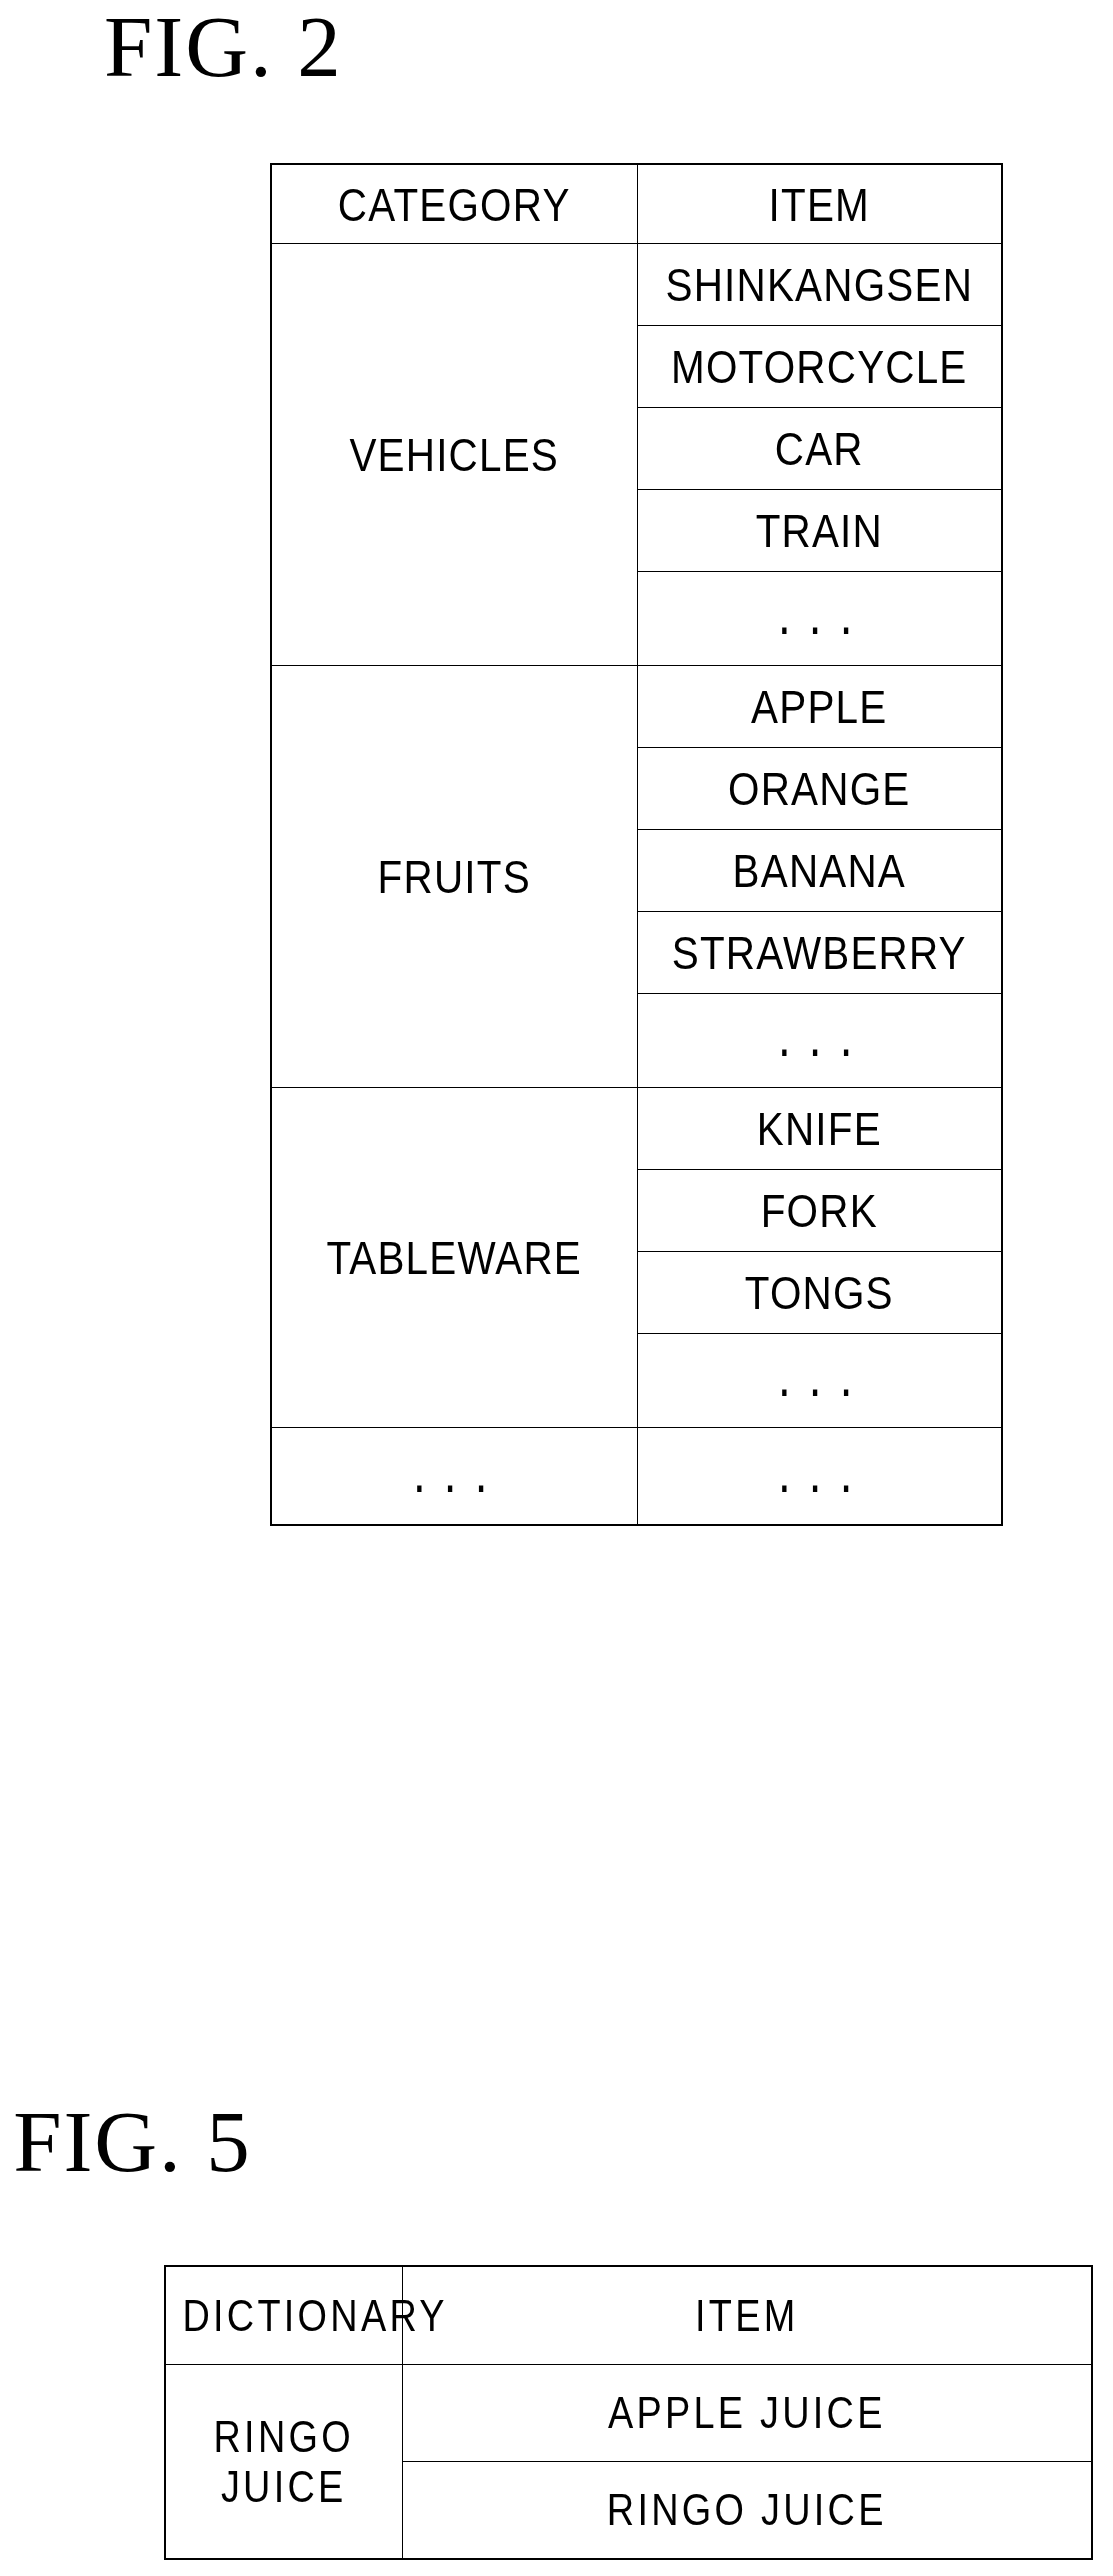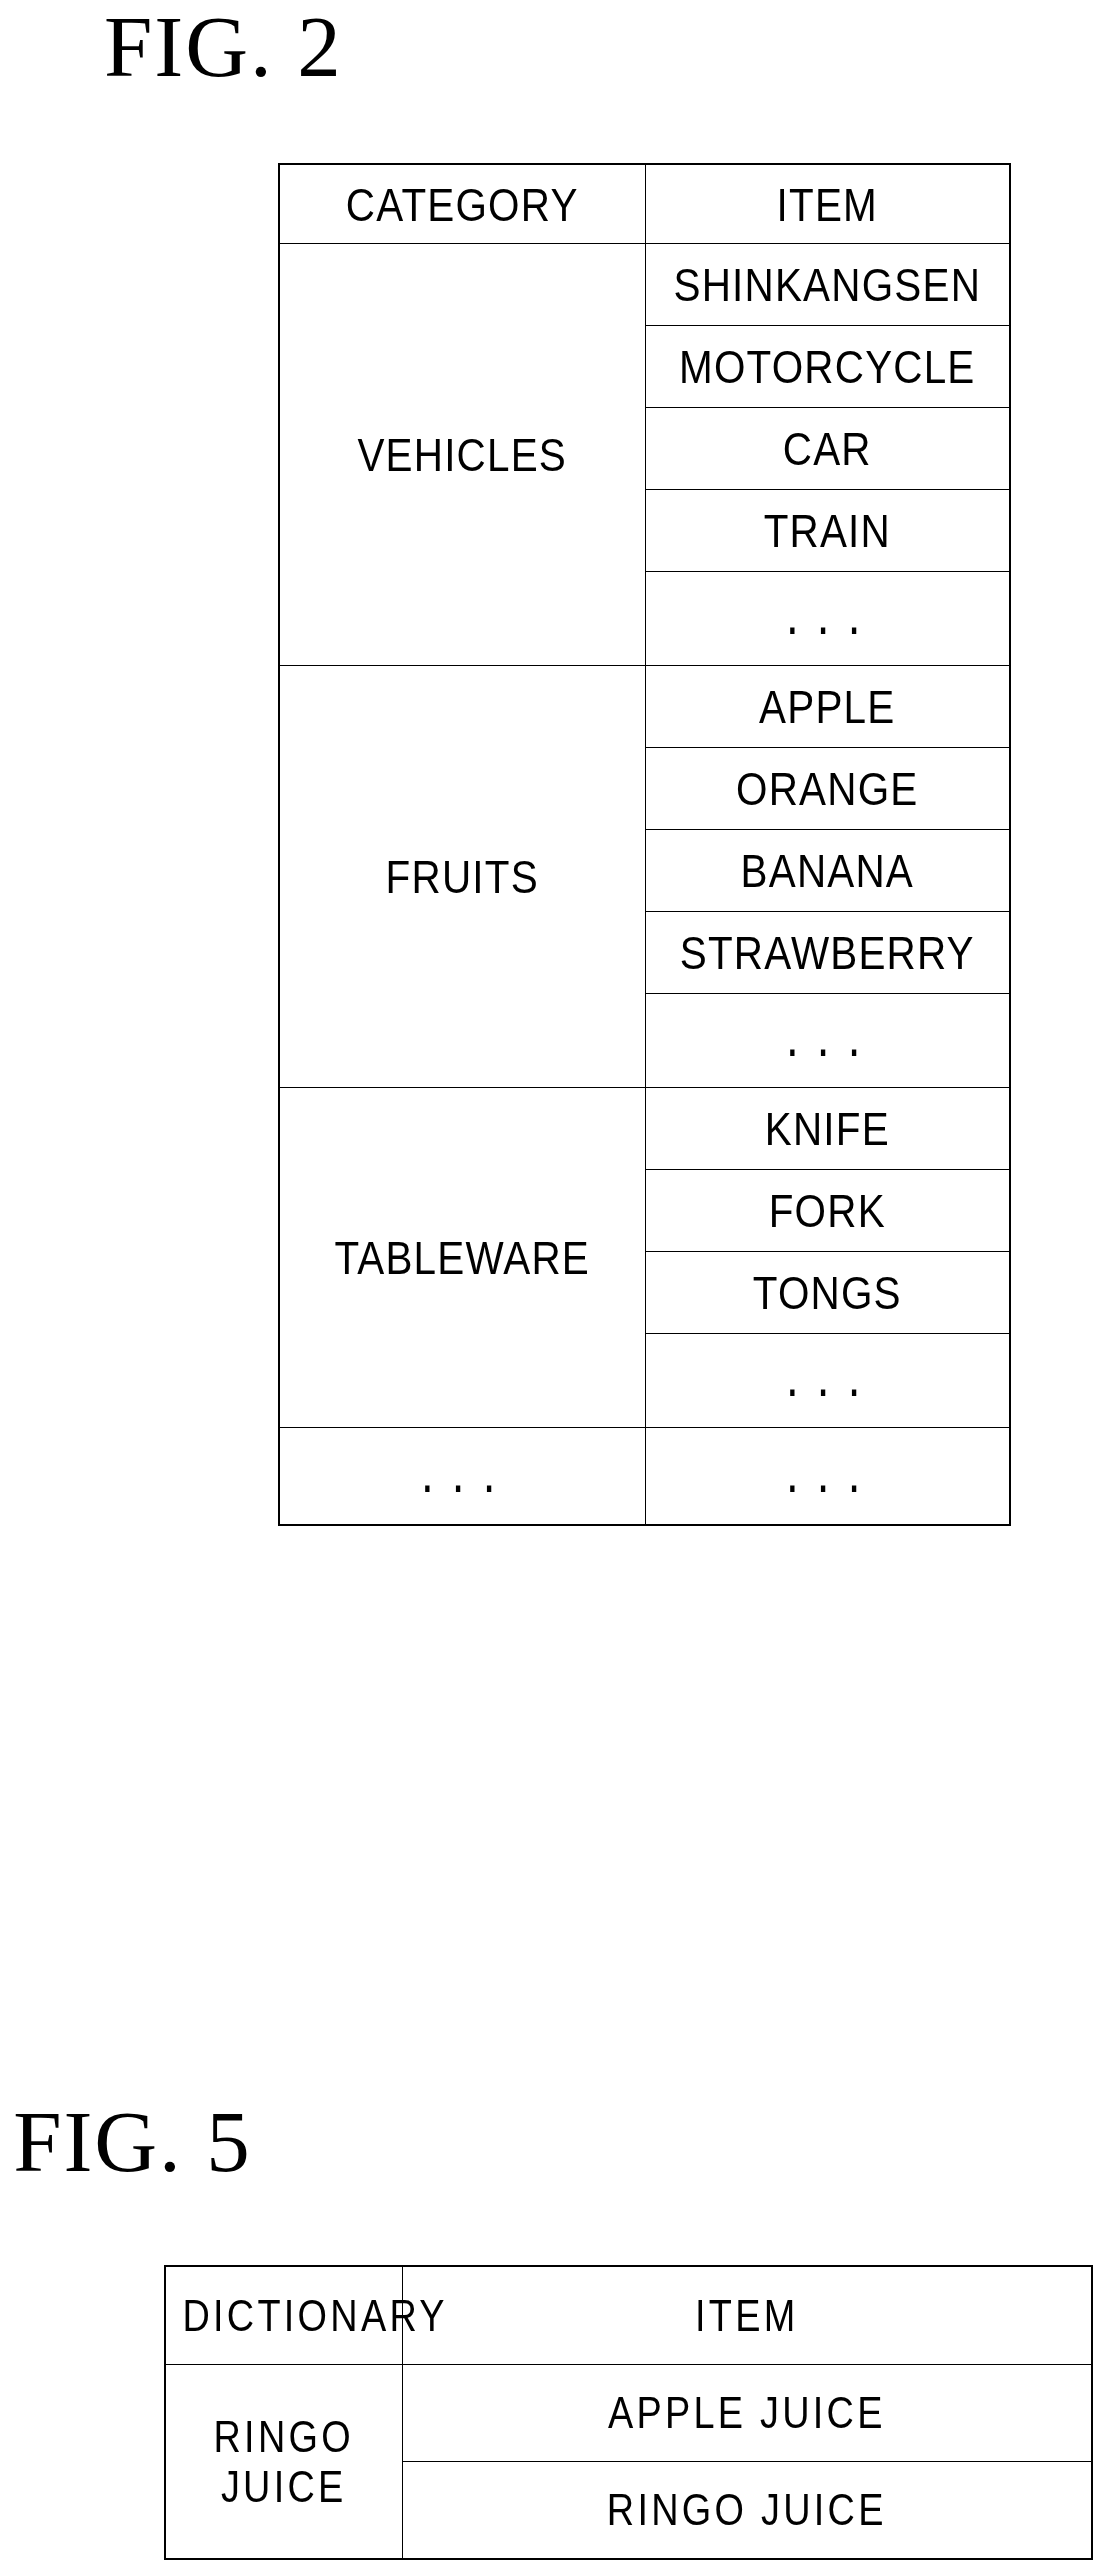--- a/index.html
+++ b/index.html
@@ -44,21 +44,21 @@
     vertical-align: middle;
     font-family: "Liberation Sans", sans-serif;
     font-weight: 400;
     color: #000;
     padding: 0;
     transform: scaleX(0.86);
   }
 
   
   #fig2-table {
-    left: 278px;
+    left: 270px;
     top: 163px;
     width: 732px;
     border: 2.8px solid #000;
     padding-left: 44px;
   }
   #fig2-table td {
     font-size: 47px;
     letter-spacing: 1.4px;
   }
   #fig2-table .col-cat { width: 366px; }

